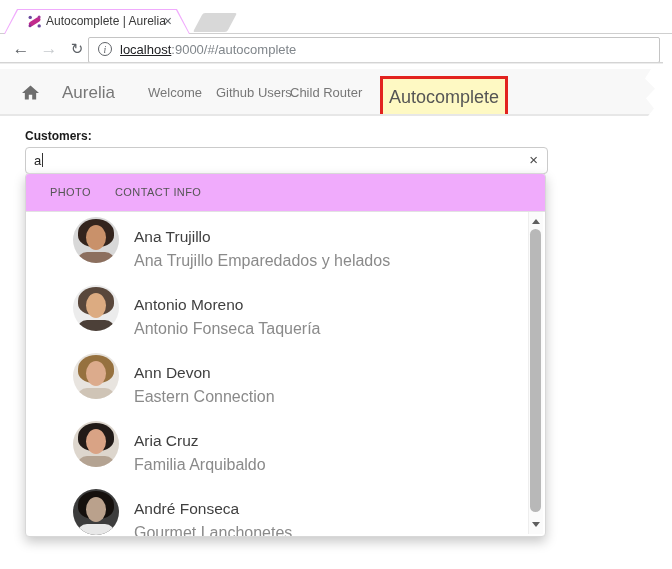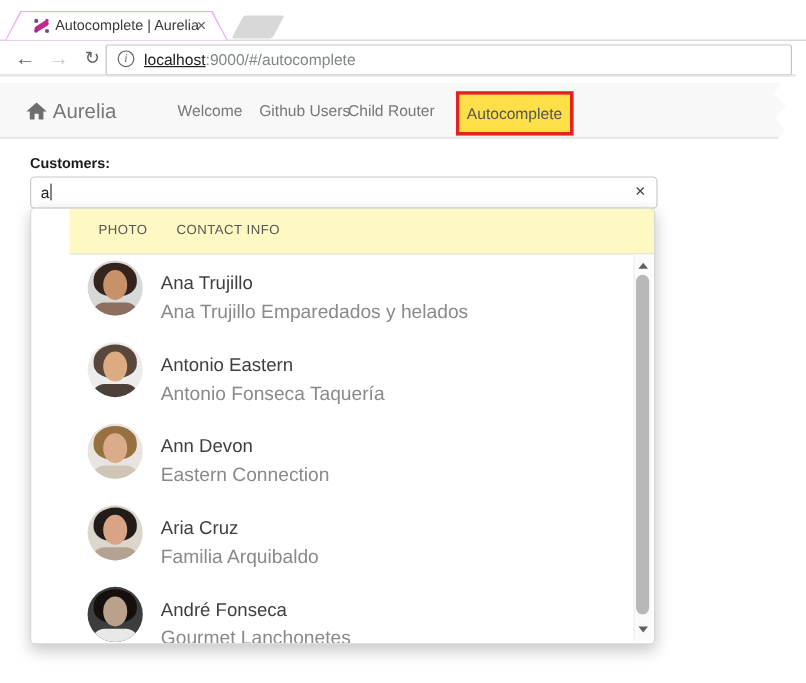--- a/index.html
+++ b/index.html
@@ -29,39 +29,39 @@
   .info-badge{position:absolute;left:9px;top:4px;width:14px;height:14px;border:1.4px solid #5f6368;border-radius:50%;
               font-size:10px;line-height:14px;text-align:center;color:#5f6368;font-style:italic;font-family:"Liberation Serif",serif;box-sizing:border-box;}
   .url-text{position:absolute;left:31px;top:0;height:24px;line-height:24px;font-size:13px;white-space:nowrap;}
   .url-host{color:#202124;text-decoration:underline;}
   .url-rest{color:#80868b;}
 
   
   .navbar{position:absolute;left:0;top:69px;width:660px;height:47px;background:#f8f8f8;
           clip-path:polygon(0 0,651px 0,645px 20%,655px 42%,646px 62%,654px 84%,648px 100%,0 100%);}
   .navbar::after{content:"";position:absolute;left:0;bottom:0;width:100%;height:2px;background:#e7e7e7;}
-  .brand{position:absolute;left:22px;top:0;height:100%;display:flex;align-items:center;gap:5px;
+  .brand{position:absolute;left:22px;top:0;height:100%;display:flex;align-items:center;gap:23px;
          font-size:17px;color:#777;}
   .nav-item{position:absolute;top:0;height:100%;display:flex;align-items:center;font-size:13px;color:#777;cursor:pointer;}
   .nav-welcome{left:107px;margin-left:41px;} .nav-github{left:188px;margin-left:28px;} .nav-child{left:290px;}
   .annotation{position:absolute;left:380px;top:7px;border:3px solid #e2231f;}
-  .nav-active{display:block;padding:8px 6px;background:#fde047;color:#555;font-size:13px;cursor:pointer;}
+  .nav-active{display:block;padding:8px 6px;background:#fef9c3;color:#555;font-size:18px;cursor:pointer;}
 
   
   .field-label{position:absolute;left:25px;top:129px;font-size:12px;font-weight:bold;color:#1a1a1a;}
   .search-box{position:absolute;left:25px;top:147px;width:521px;height:25px;background:#fff;
               border:1px solid #cbcbcb;border-radius:4px;}
   .search-value{position:absolute;left:8px;top:0;height:25px;line-height:25px;font-size:13px;color:#222;}
   .caret{display:inline-block;width:1px;height:14px;background:#333;vertical-align:-2px;margin-left:1px;}
   .clear-btn{position:absolute;right:9px;top:0;height:25px;line-height:24px;font-size:15px;color:#4a4a4a;cursor:pointer;}
 
   .panel{position:absolute;left:25px;top:173px;width:521px;height:364px;background:#fff;
          border:1px solid #d8d8d8;border-radius:4px;box-shadow:0 5px 12px rgba(0,0,0,0.22);
          box-sizing:border-box;overflow:hidden;}
-  .panel-header{position:relative;height:37px;background:#fef9c3;border-bottom:1px solid #e2e2e2;margin-left:32px;}
+  .panel-header{position:relative;height:37px;background:#f0abfc;border-bottom:1px solid #e2e2e2;}
   .col-label{position:absolute;top:0;height:37px;line-height:37px;font-size:11px;color:#555;letter-spacing:.4px;}
   .col-photo{left:24px;} .col-contact{left:89px;}
   .rows{position:relative;height:324px;overflow:hidden;padding-left:37px;}
   .row{position:relative;height:68px;cursor:pointer;}
   .avatar{position:absolute;left:10px;top:5px;width:46px;height:46px;border-radius:50%;
           overflow:hidden;background:var(--bg,#ddd);}
   .avatar .hair{position:absolute;left:5px;right:5px;top:2px;height:28px;border-radius:50% 50% 42% 42%;background:var(--hair,#333);}
   .avatar .face{position:absolute;left:13px;top:8px;width:20px;height:25px;border-radius:50%;background:var(--skin,#c96);}
   .avatar .shirt{position:absolute;left:4px;right:4px;bottom:-7px;height:18px;border-radius:10px 10px 0 0;background:var(--shirt,#999);}
   .cust-name{position:absolute;left:71px;top:16px;font-size:15.5px;color:#3f3f3f;white-space:nowrap;}
@@ -141,21 +141,21 @@
         <div class="cust-name">Ana Trujillo</div>
         <div class="cust-company">Ana Trujillo Emparedados y helados</div>
       </div>
 
       <div class="row">
         <div class="avatar" style="--bg: #ececec; --hair: #59473b; --skin: #dcab81; --shirt: #4c4038;">
             <div class="hair"></div>
             <div class="face"></div>
             <div class="shirt"></div>
           </div>
-        <div class="cust-name">Antonio Eastern</div>
+        <div class="cust-name">Antonio Moreno</div>
         <div class="cust-company">Antonio Fonseca Taquería</div>
       </div>
 
       <div class="row">
         <div class="avatar" style="--bg: #e8e4df; --hair: #96713f; --skin: #dcab8c; --shirt: #cfc4b6;">
             <div class="hair"></div>
             <div class="face"></div>
             <div class="shirt"></div>
           </div>
         <div class="cust-name">Ann Devon</div>

